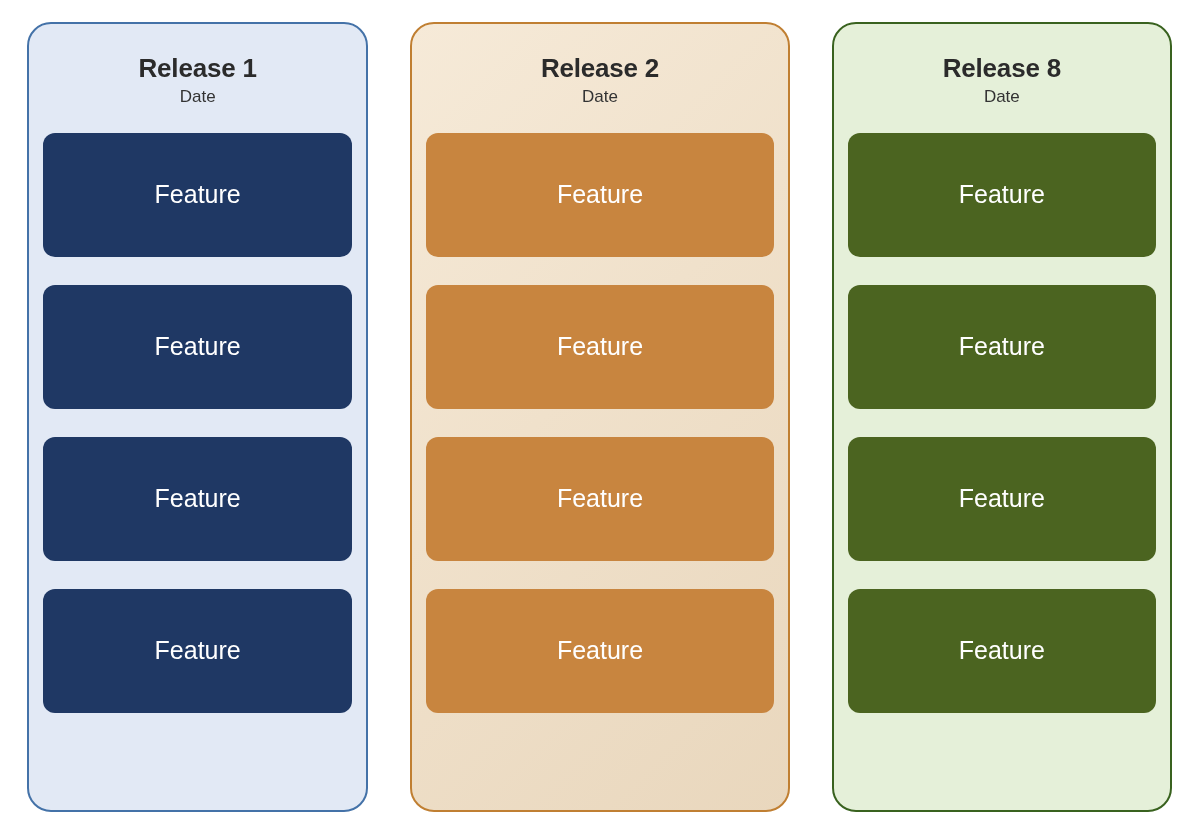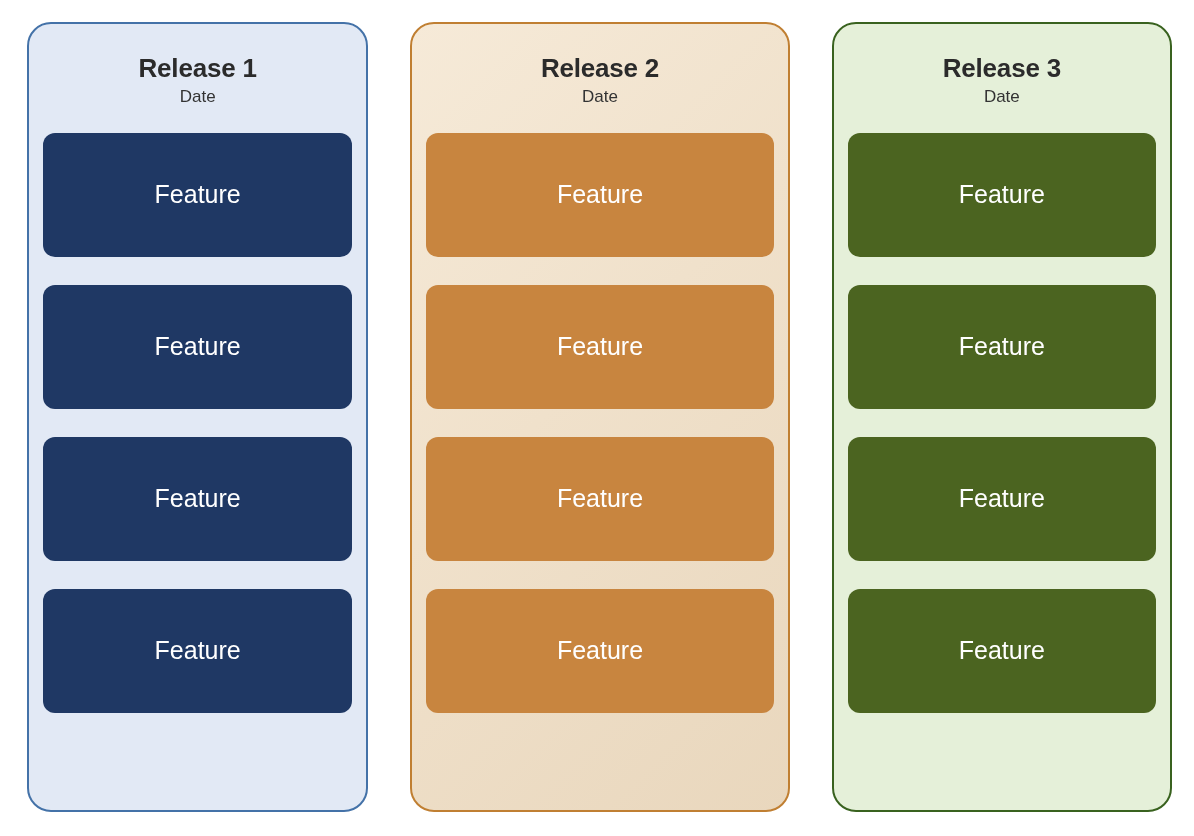--- a/index.html
+++ b/index.html
@@ -170,21 +170,21 @@
           <span>Feature</span>
         </div>
         <div class="feature-box">
           <span>Feature</span>
         </div>
       </div>
     </div>
 
     <div class="release-card col-3">
       <div class="release-header">
-        <div class="release-title">Release 3</div>
+        <div class="release-title">Release 8</div>
         <div class="release-date">Date</div>
       </div>
       <div class="feature-list">
         <div class="feature-box">
           <span>Feature</span>
         </div>
         <div class="feature-box">
           <span>Feature</span>
         </div>
         <div class="feature-box">

